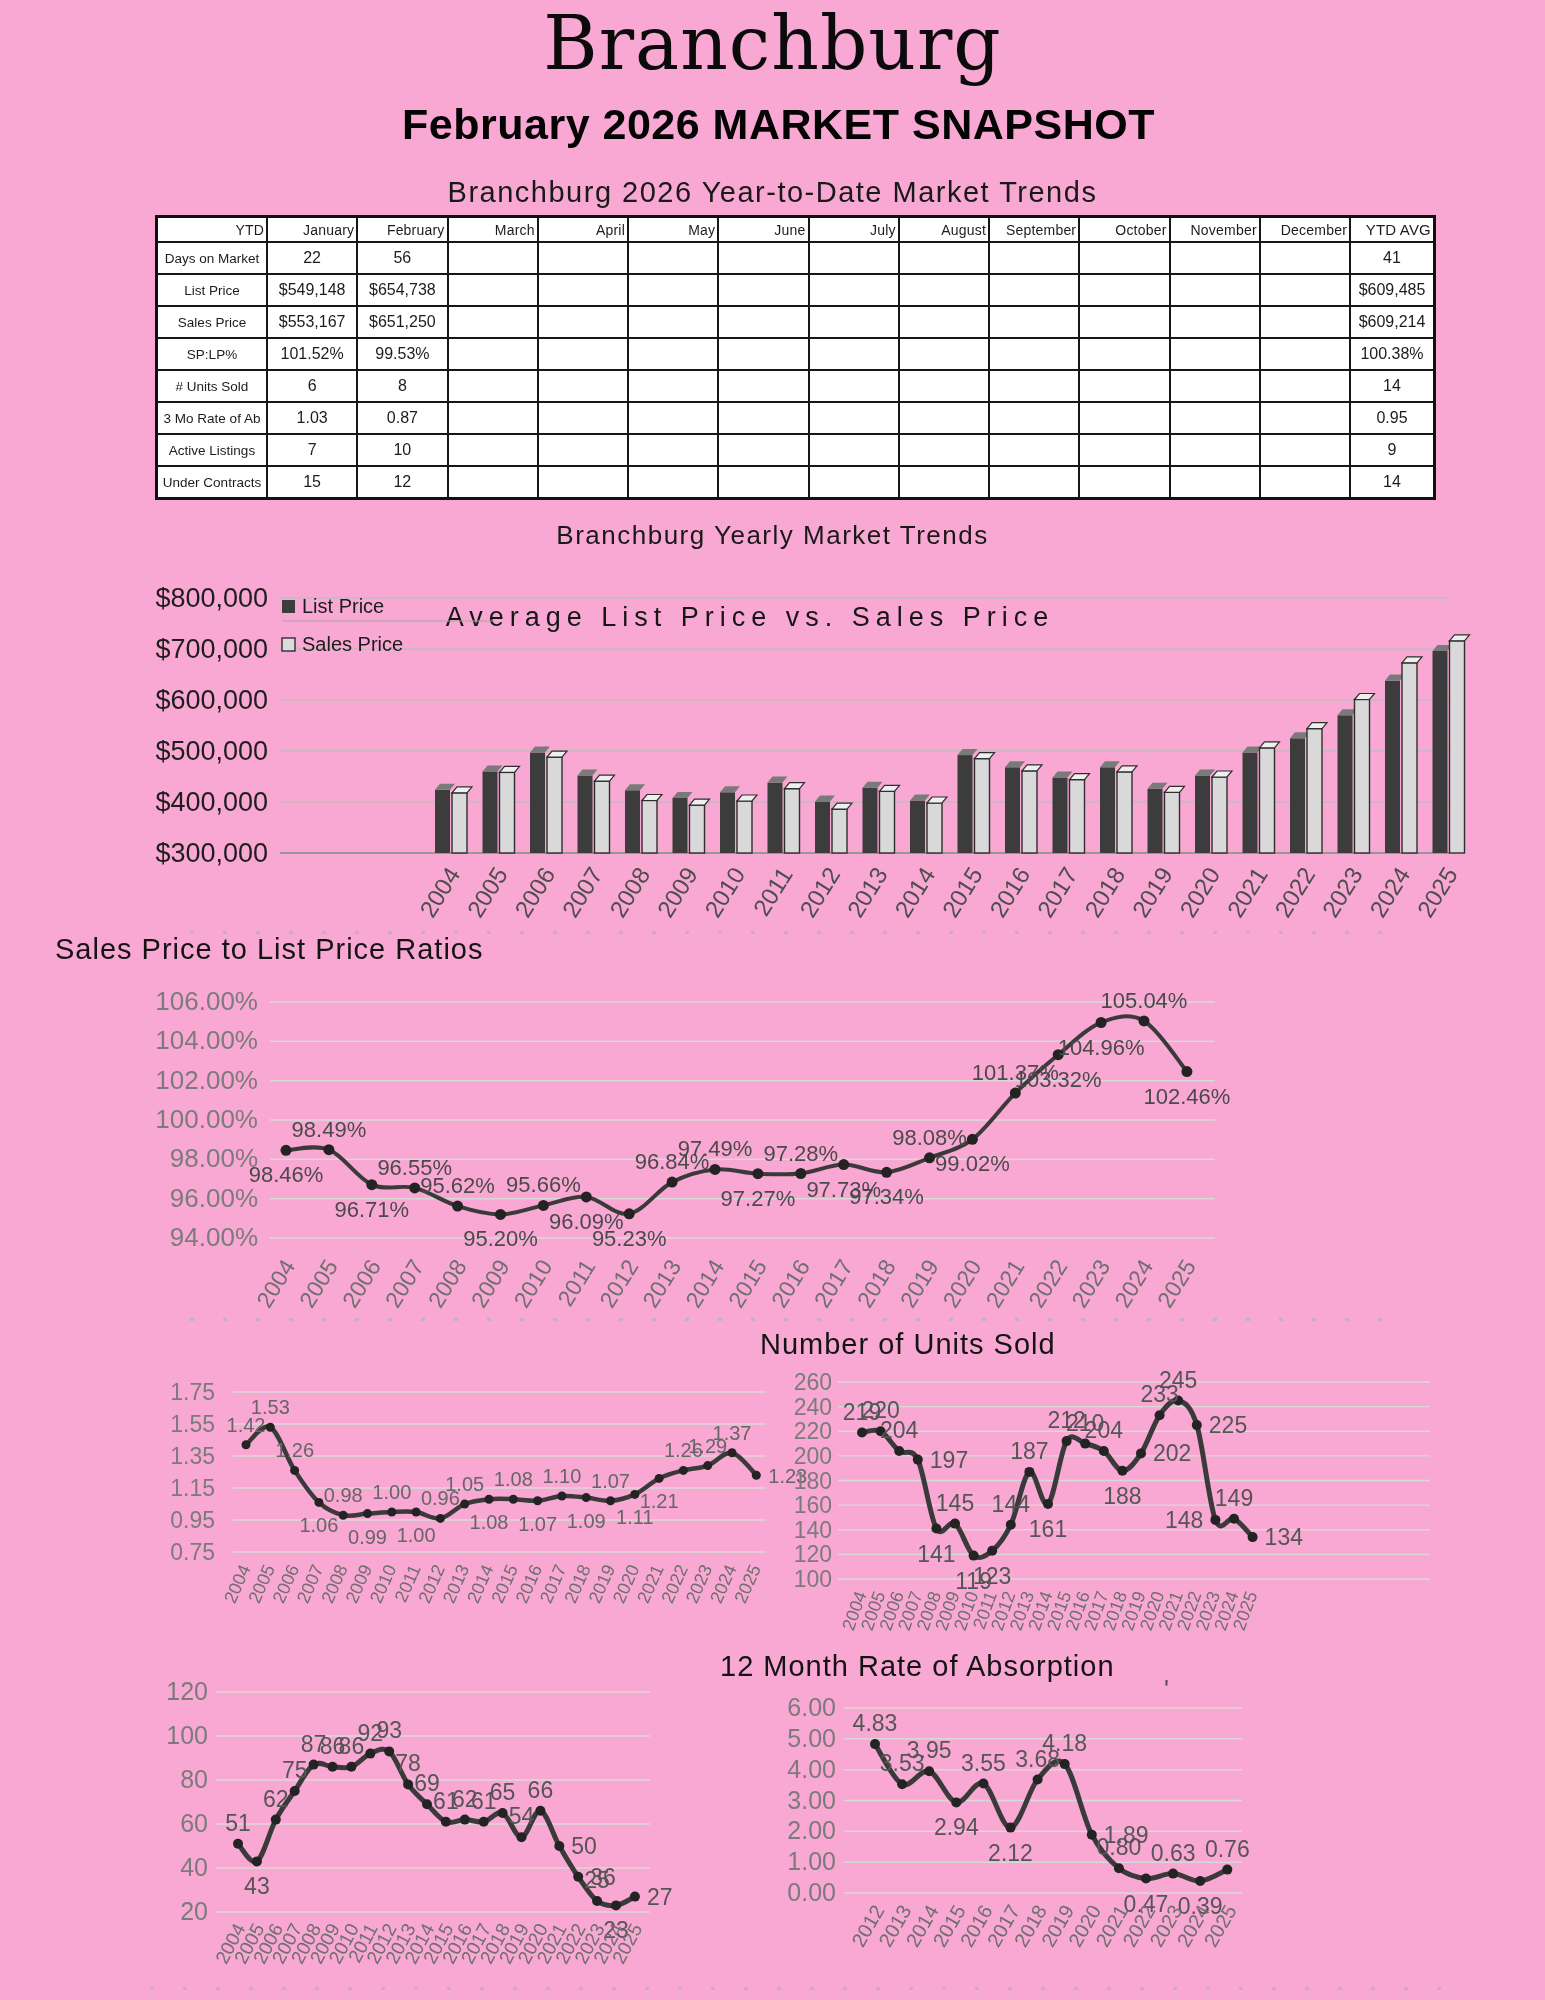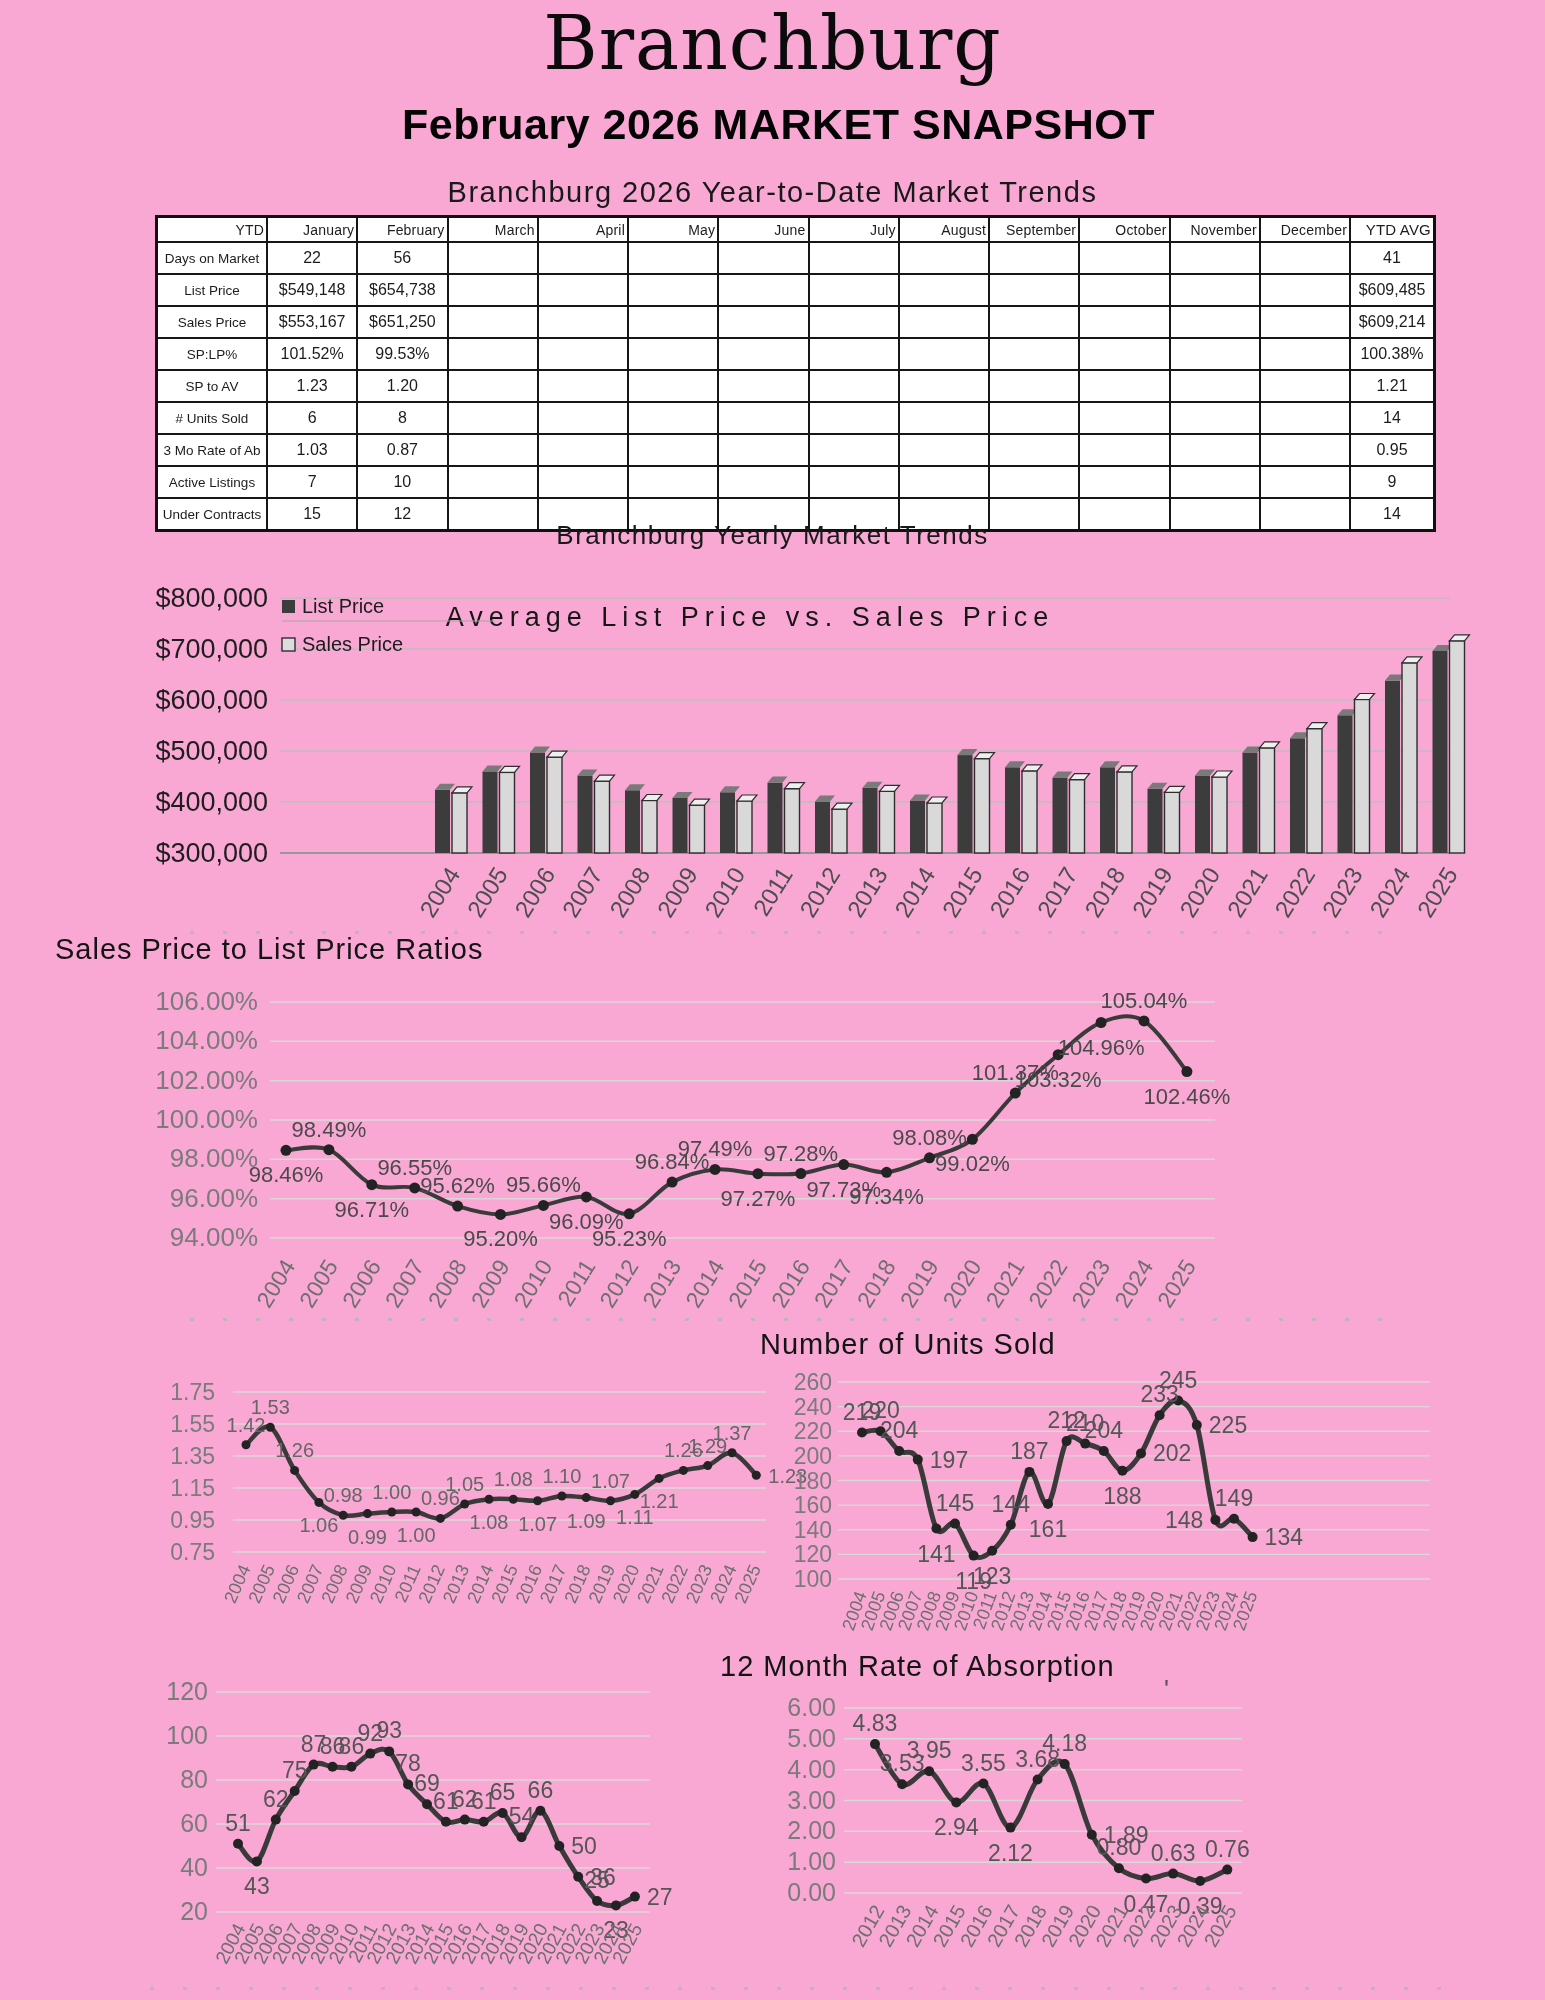--- a/index.html
+++ b/index.html
@@ -128,36 +128,20 @@
           <td></td>
           <td></td>
           <td></td>
           <td></td>
           <td></td>
           <td></td>
           <td></td>
           <td></td>
           <td></td>
           <td>100.38%</td>
-        </tr>
-        <tr>
-          <th>SP to AV</th>
-          <td>1.23</td>
-          <td>1.20</td>
-          <td></td>
-          <td></td>
-          <td></td>
-          <td></td>
-          <td></td>
-          <td></td>
-          <td></td>
-          <td></td>
-          <td></td>
-          <td></td>
-          <td>1.21</td>
         </tr>
         <tr>
           <th># Units Sold</th>
           <td>6</td>
           <td>8</td>
           <td></td>
           <td></td>
           <td></td>
           <td></td>
           <td></td>

